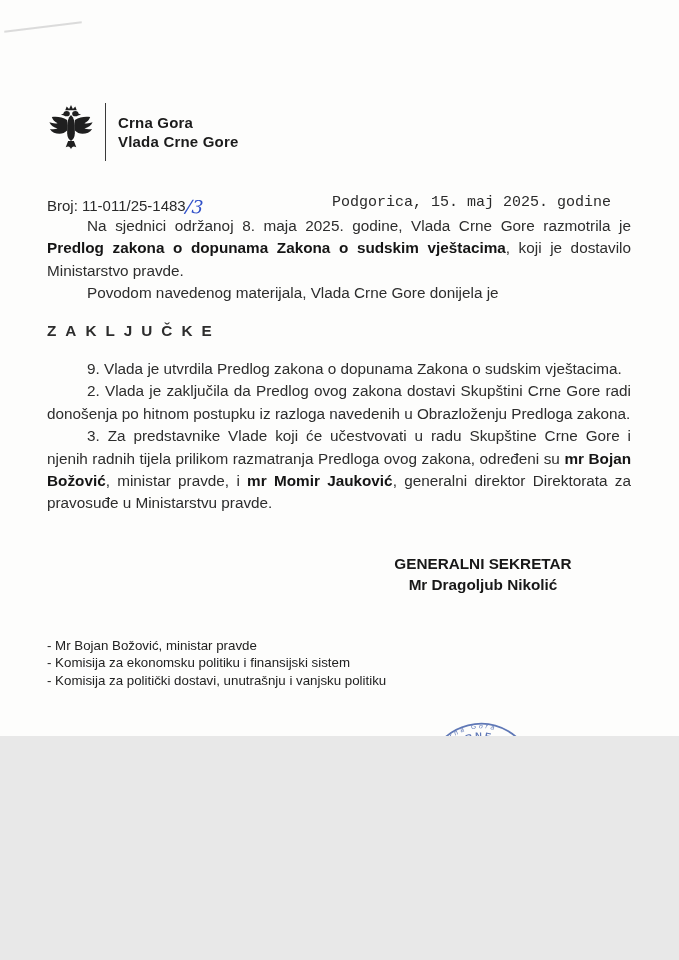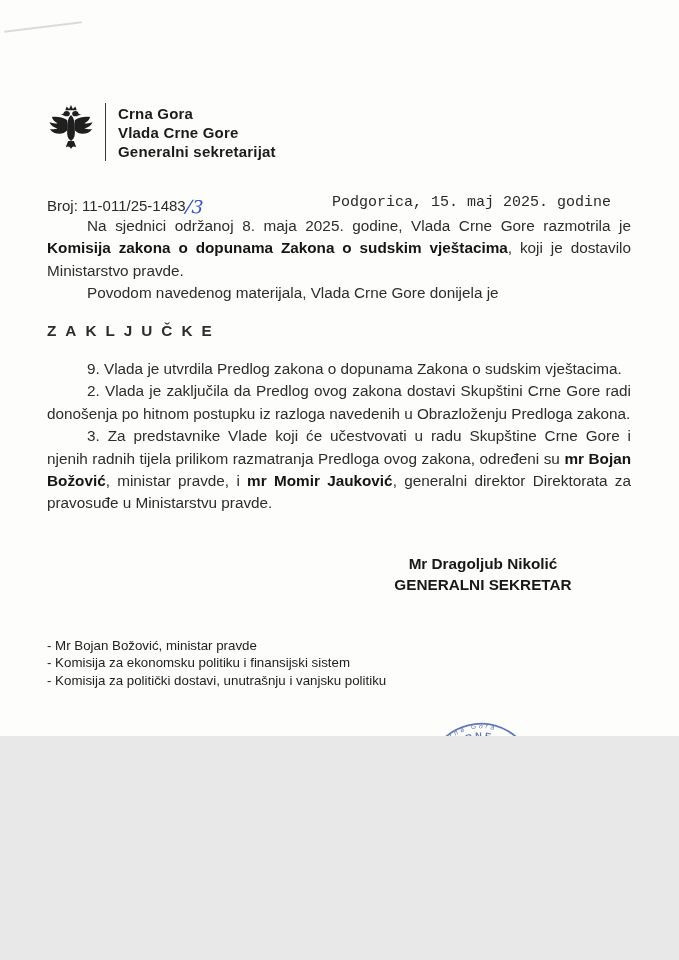--- a/index.html
+++ b/index.html
@@ -81,49 +81,48 @@
             <path d="M42,34 C32,28 20,26 10,28 C12,34 16,38 22,41 C16,42 10,41 5,39 C8,46 14,50 22,52 C17,54 11,54 6,53 C10,60 18,63 26,63 C32,63 38,60 42,56 Z"></path>
             <path d="M58,34 C68,28 80,26 90,28 C88,34 84,38 78,41 C84,42 90,41 95,39 C92,46 86,50 78,52 C83,54 89,54 94,53 C90,60 82,63 74,63 C68,63 62,60 58,56 Z"></path>
             <path d="M44,78 L56,78 L61,91 C55,88 52,90 50,95 C48,90 45,88 39,91 Z"></path>
           </g>
         </svg>
       </div>
       <div class="lh-divider"></div>
       <div class="org">
         <div>Crna Gora</div>
         <div>Vlada Crne Gore</div>
-        <div>Generalni sekretarijat</div>
       </div>
     </header>
 
     <div class="meta-row">
       <div>
         <span>Broj: 11-011/25-1483</span><span class="hand">/3</span>
       </div>
       <div class="meta-date">Podgorica, 15. maj 2025. godine</div>
     </div>
 
     <div class="body-text">
       <p class="indent first-para">
-        <span>Na sjednici održanoj 8. maja 2025. godine, Vlada Crne Gore razmotrila je </span><span class="bold">Komisija zakona o dopunama Zakona o sudskim vještacima</span><span>, koji je dostavilo Ministarstvo pravde.</span>
+        <span>Na sjednici održanoj 8. maja 2025. godine, Vlada Crne Gore razmotrila je </span><span class="bold">Predlog zakona o dopunama Zakona o sudskim vještacima</span><span>, koji je dostavilo Ministarstvo pravde.</span>
       </p>
       <p class="indent">Povodom navedenog materijala, Vlada Crne Gore donijela je</p>
 
       <p class="zakljucke">ZAKLJUČKE</p>
 
       <p class="indent">9. Vlada je utvrdila Predlog zakona o dopunama Zakona o sudskim vještacima.</p>
       <p class="indent">2. Vlada je zaključila da Predlog ovog zakona dostavi Skupštini Crne Gore radi donošenja po hitnom postupku iz razloga navedenih u Obrazloženju Predloga zakona.</p>
       <p class="indent">
         <span>3. Za predstavnike Vlade koji će učestvovati u radu Skupštine Crne Gore i njenih radnih tijela prilikom razmatranja Predloga ovog zakona, određeni su </span><span class="bold">mr Bojan Božović</span><span>, ministar pravde, i </span><span class="bold">mr Momir Jauković</span><span>, generalni direktor Direktorata za pravosuđe u Ministarstvu pravde.</span>
       </p>
     </div>
 
     <div class="signature">
+      <div>GENERALNI SEKRETAR</div>
       <div>Mr Dragoljub Nikolić</div>
-      <div>GENERALNI SEKRETAR</div>
     </div>
 
     <div class="distribution">
       <div class="item">- Mr Bojan Božović, ministar pravde</div>
       <div class="item">- Komisija za ekonomsku politiku i finansijski sistem</div>
       <div class="item">- Komisija za politički dostavi, unutrašnju i vanjsku politiku</div>
     </div>
   </div>
 
   <svg class="stamp" viewBox="0 0 160 160" aria-hidden="true">

